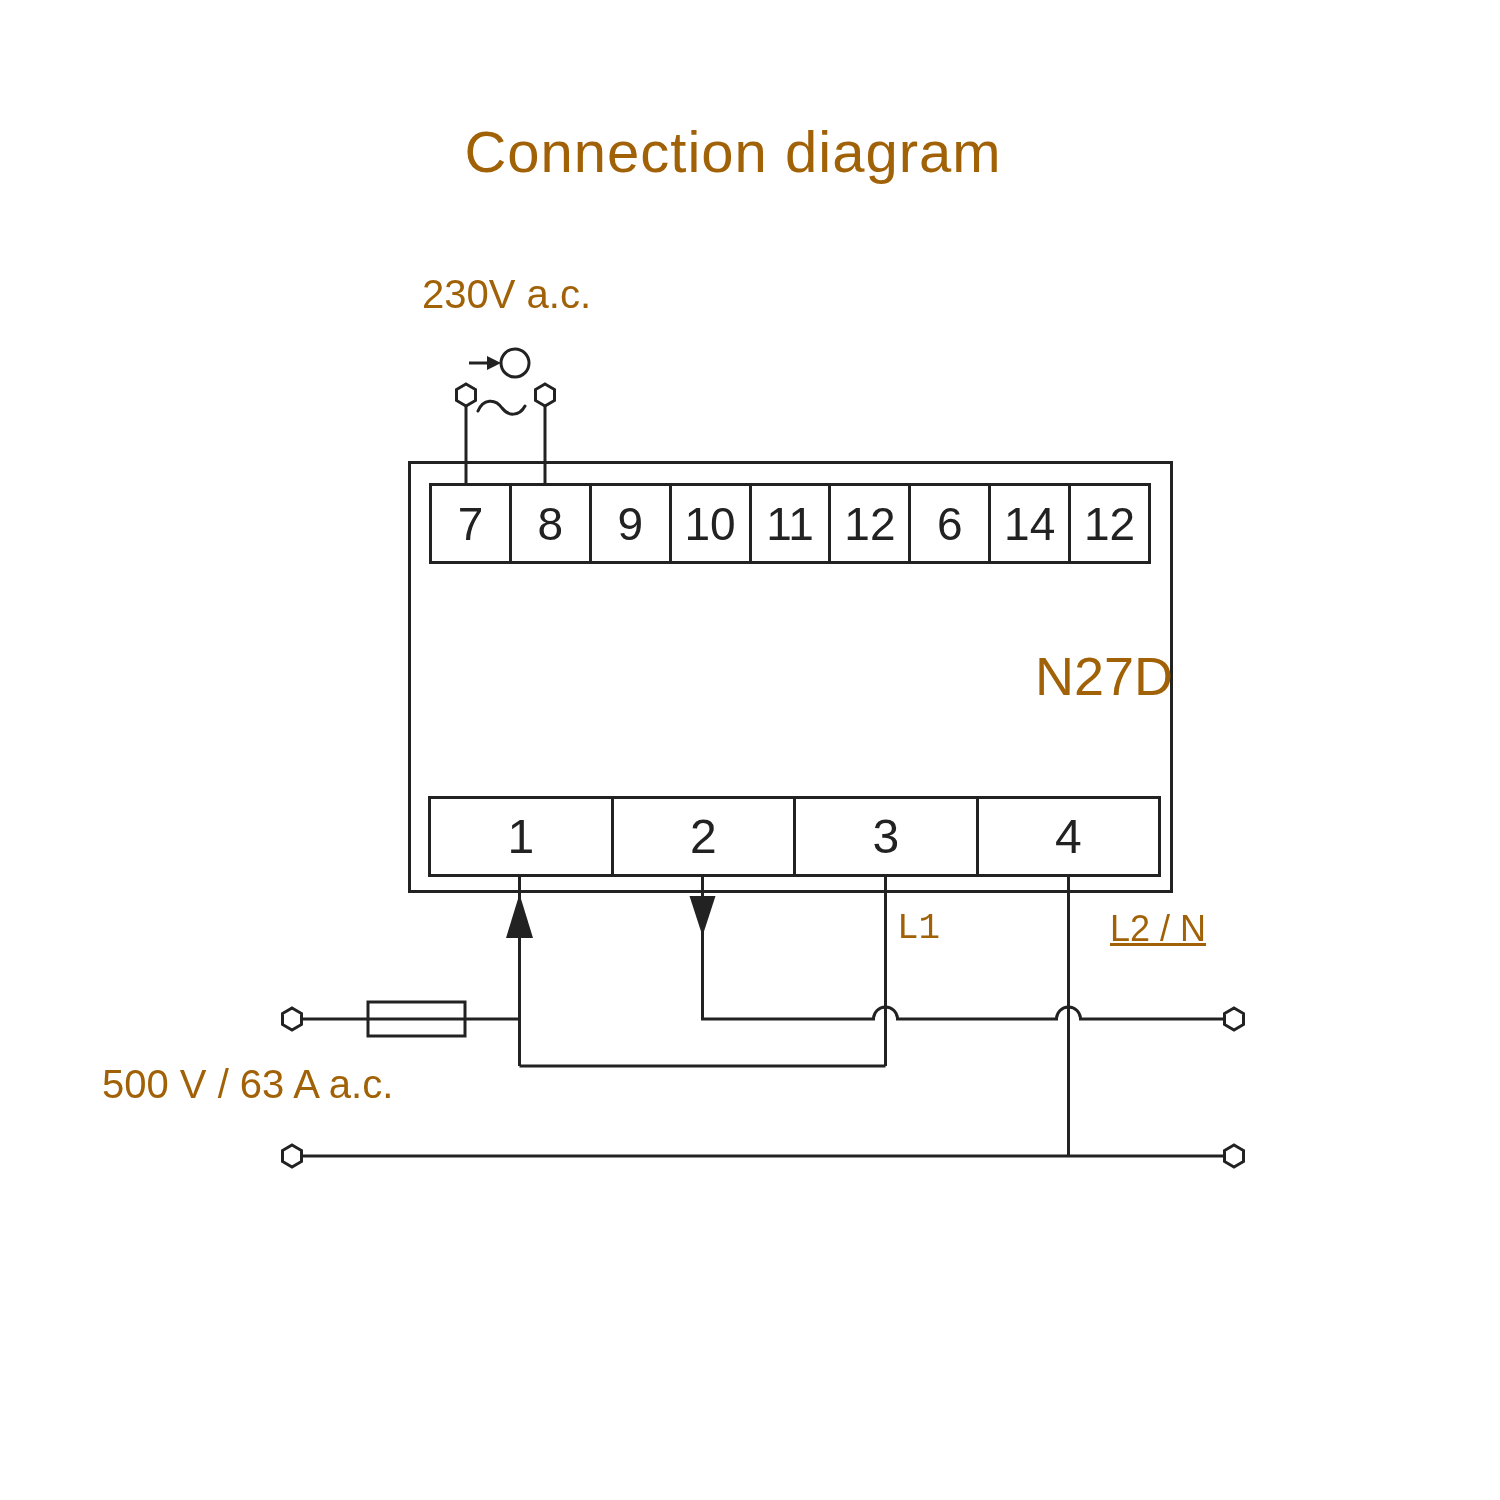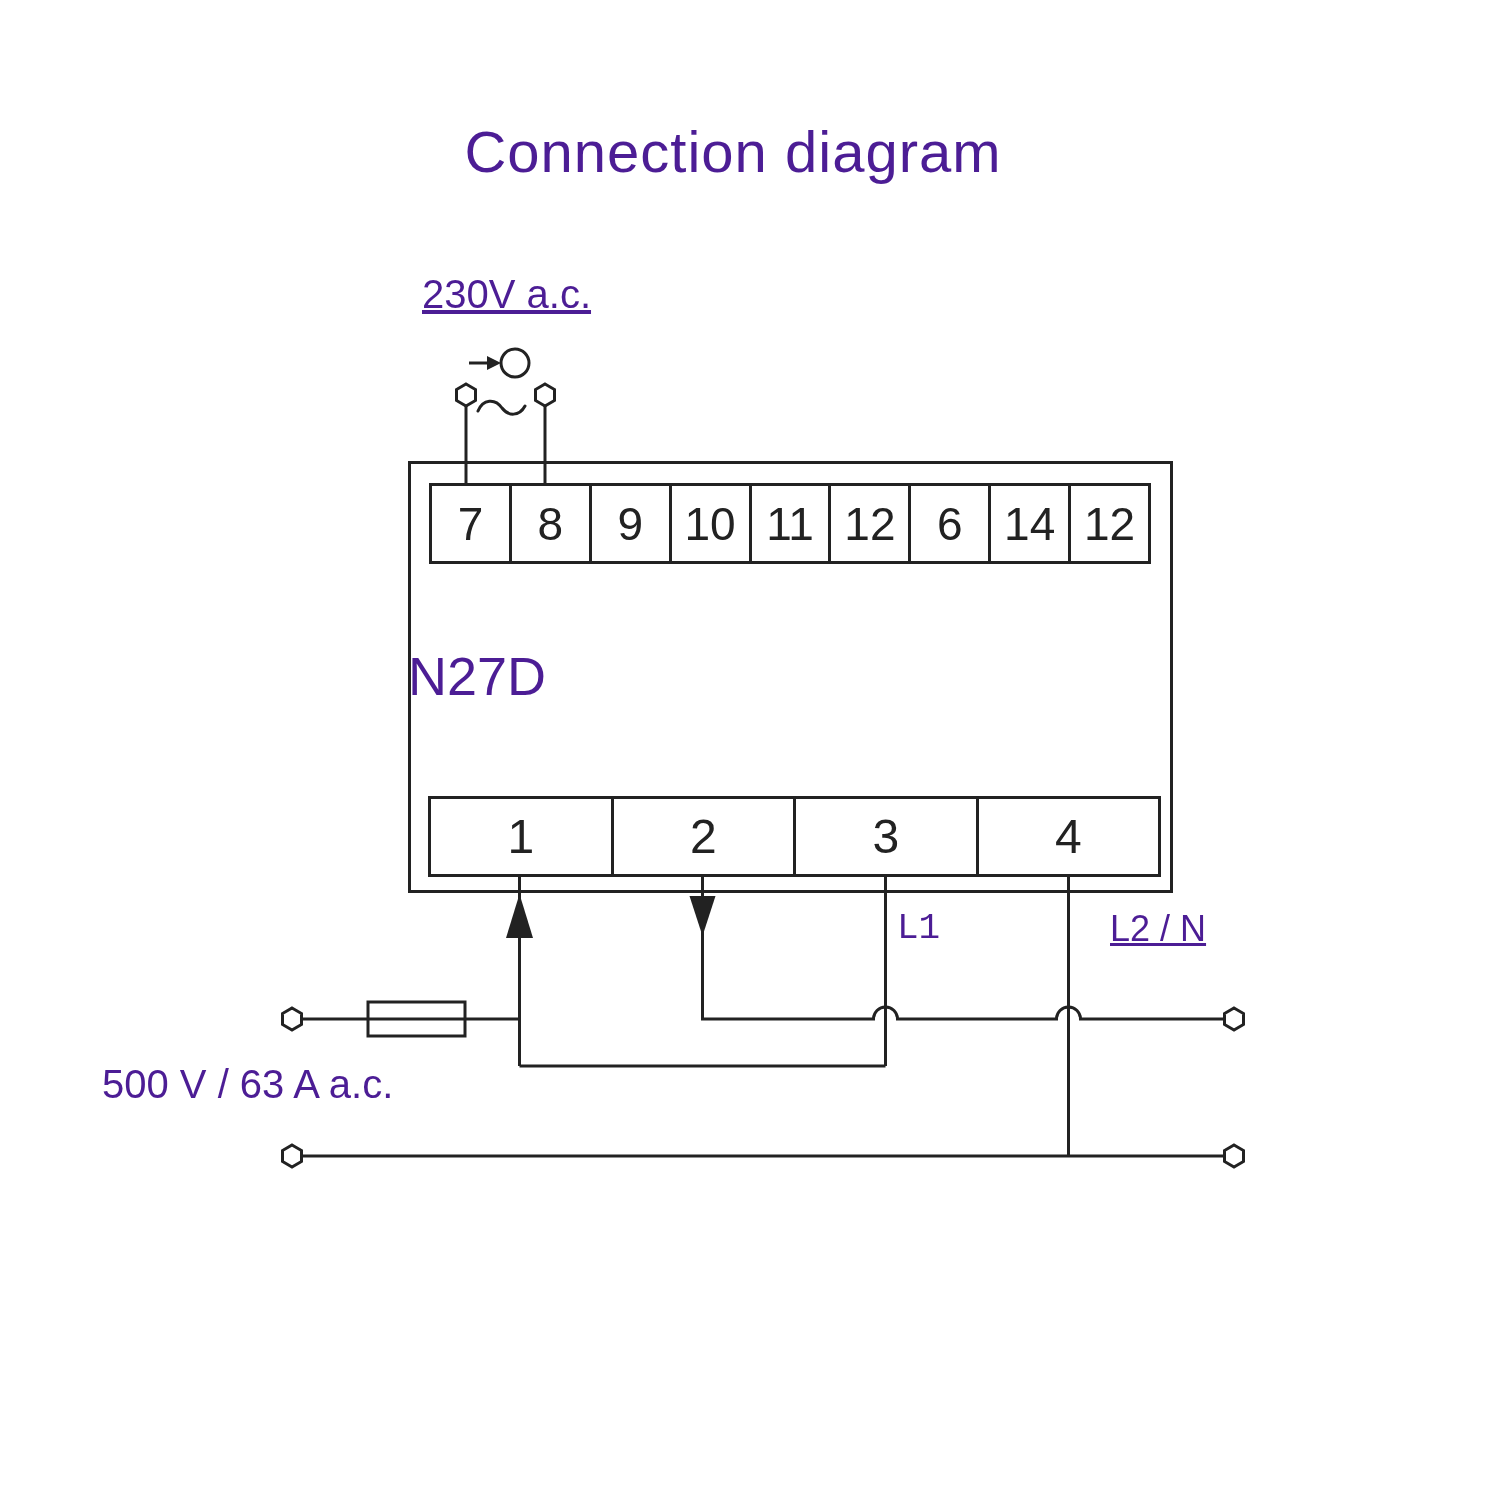--- a/index.html
+++ b/index.html
@@ -5,43 +5,43 @@
   html, body { margin: 0; padding: 0; background: #ffffff; }
   .canvas {
     position: relative;
     width: 1500px;
     height: 1500px;
     background: #ffffff;
     font-family: "Liberation Sans", "DejaVu Sans", sans-serif;
     color: #222222;
     overflow: hidden;
   }
-  .label { position: absolute; white-space: nowrap; color: #4c1d95; }
+  .label { position: absolute; white-space: nowrap; color: #a16207; }
   .title {
     left: 733px; top: 118px;
     transform: translateX(-50%);
     font-size: 58px; font-weight: 300; letter-spacing: 1px;
   }
-  .supply-label   { left: 422px;  top: 272px;  font-size: 40px; text-decoration: underline; }
+  .supply-label   { left: 422px;  top: 272px;  font-size: 40px; }
   .rating-label   { left: 102px;  top: 1062px; font-size: 40px; }
   .l1-label       { left: 897px;  top: 908px;  font-size: 36px; font-family: Liberation Mono, monospace; }
   .l2n-label      { left: 1110px; top: 908px;  font-size: 36px; text-decoration: underline; }
 
   .device-box {
     position: absolute;
     left: 408px; top: 461px;
     width: 765px; height: 432px;
     border: 3px solid #222222;
     box-sizing: border-box;
     background: #ffffff;
   }
   .model-label {
     position: absolute;
     left: 408px; top: 645px; width: 765px;
-    text-align: left;
+    text-align: right;
     font-size: 54px;
   }
   .tstrip {
     position: absolute;
     display: flex;
     border: 3px solid #222222;
     box-sizing: border-box;
     background: #ffffff;
   }
   .tstrip-top    { left: 429px; top: 483px; width: 722px; height: 81px; }

